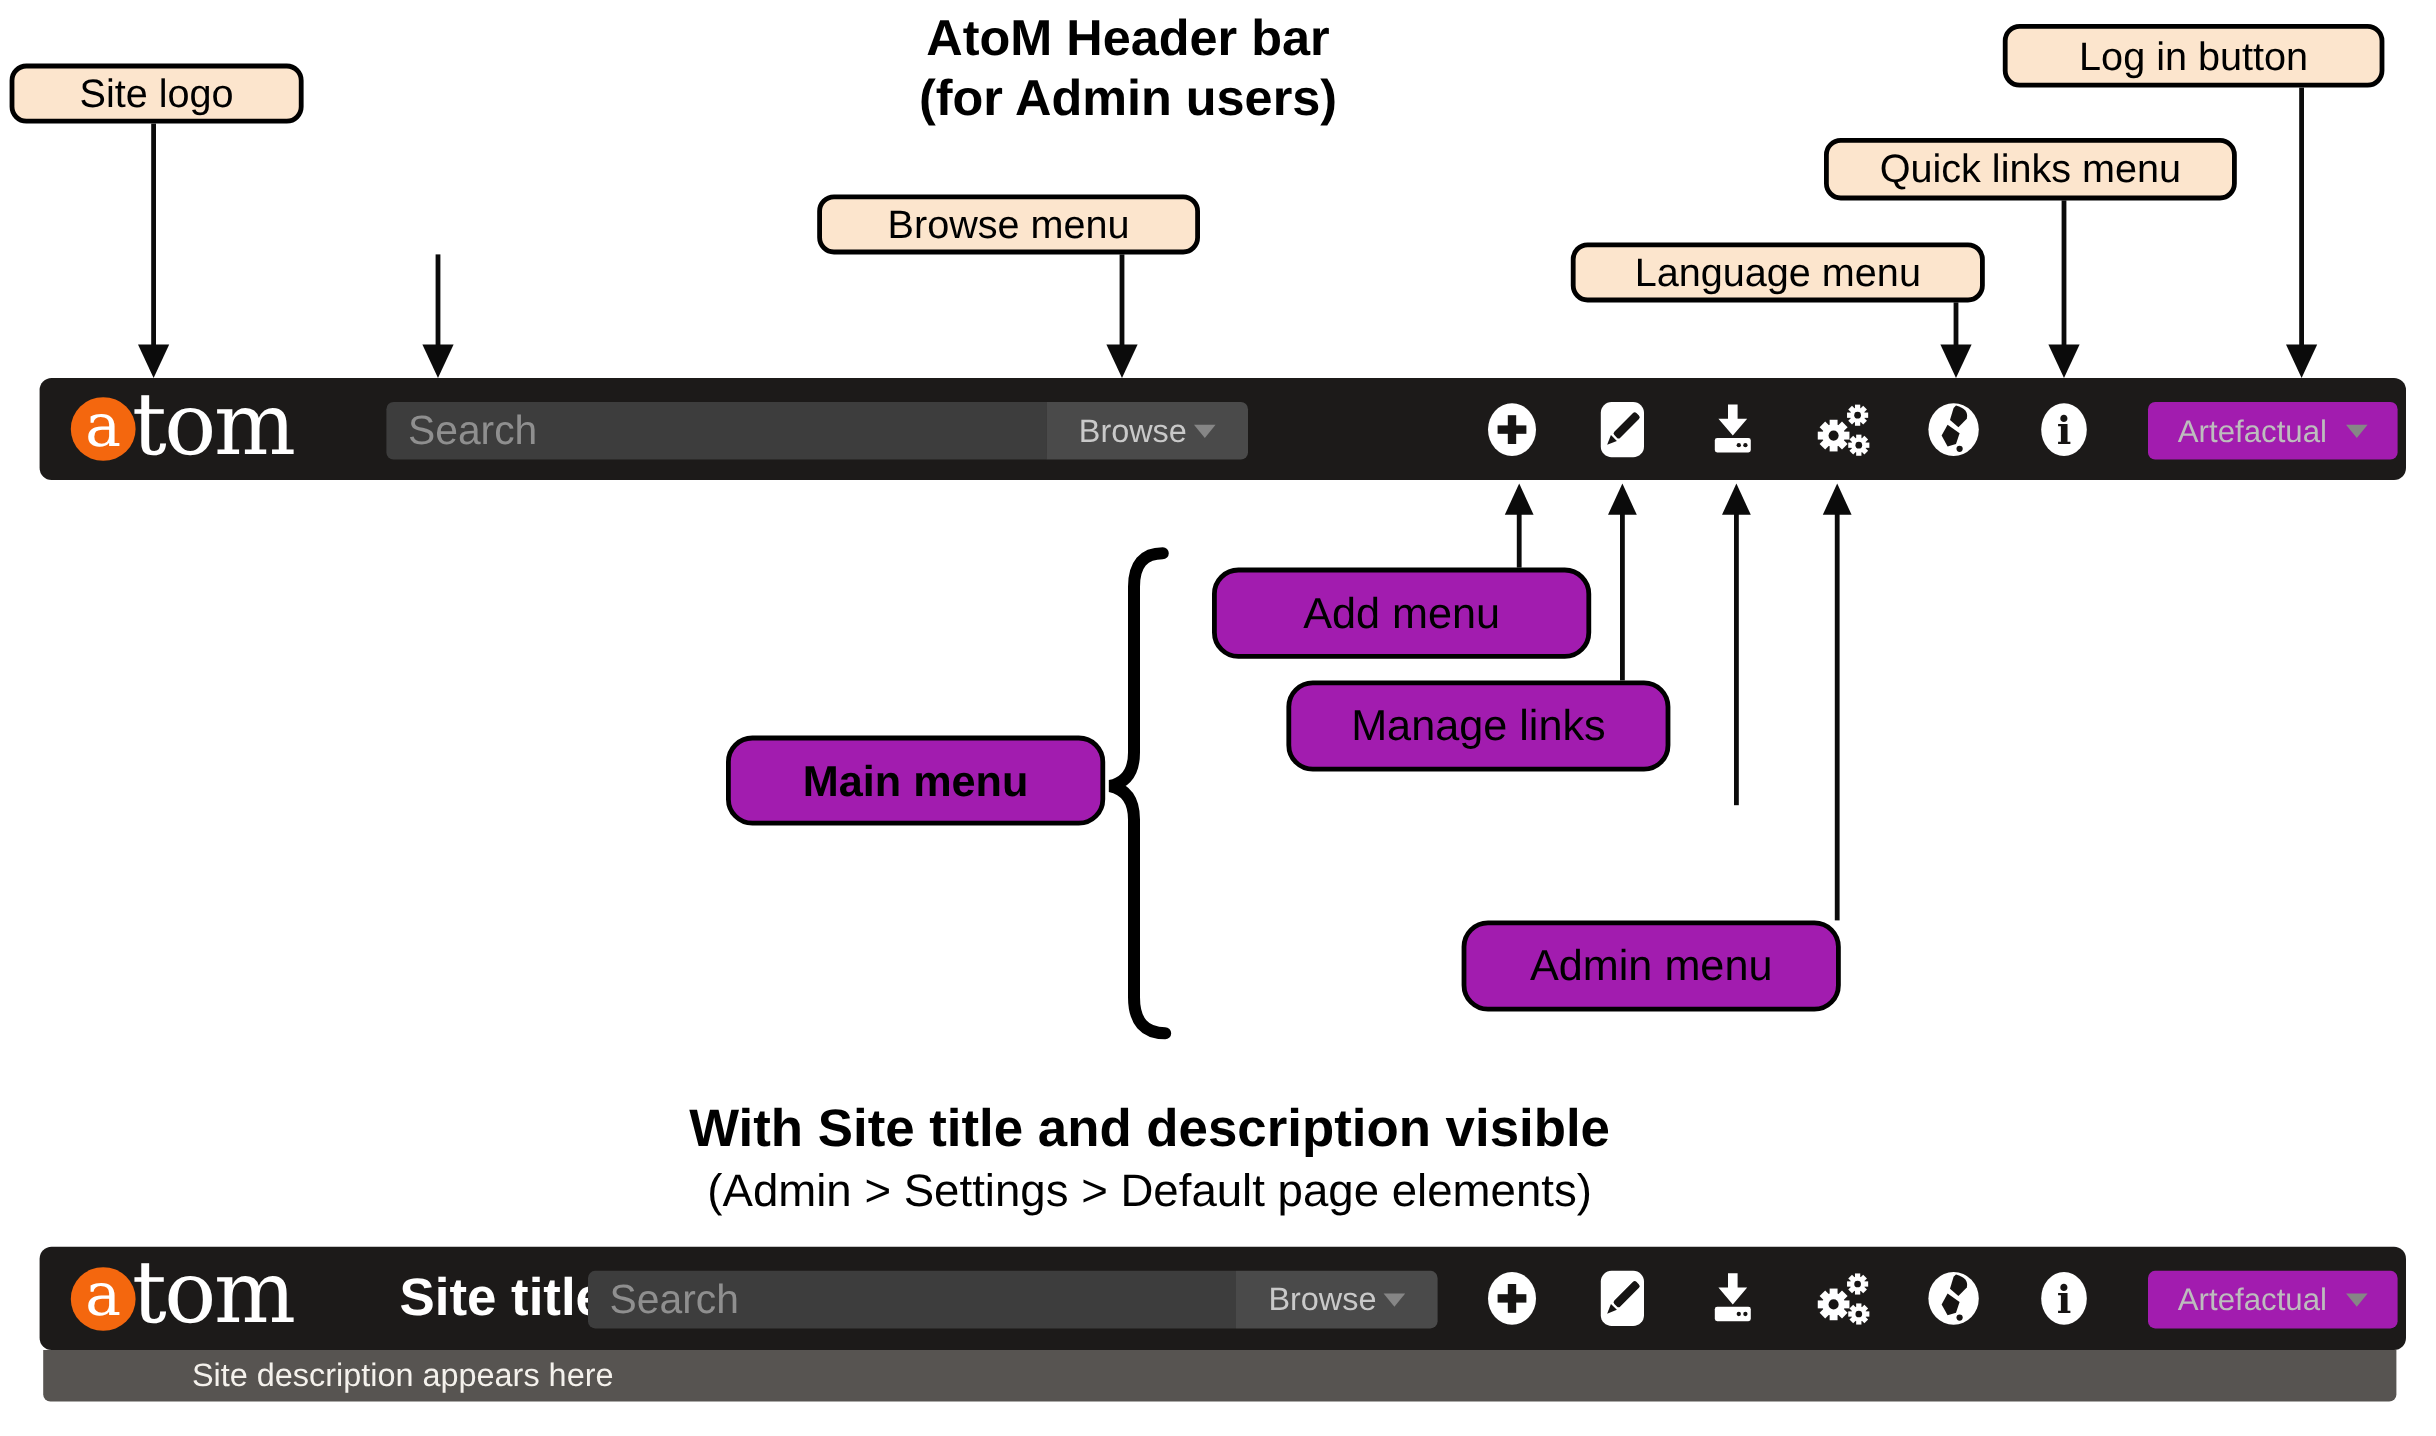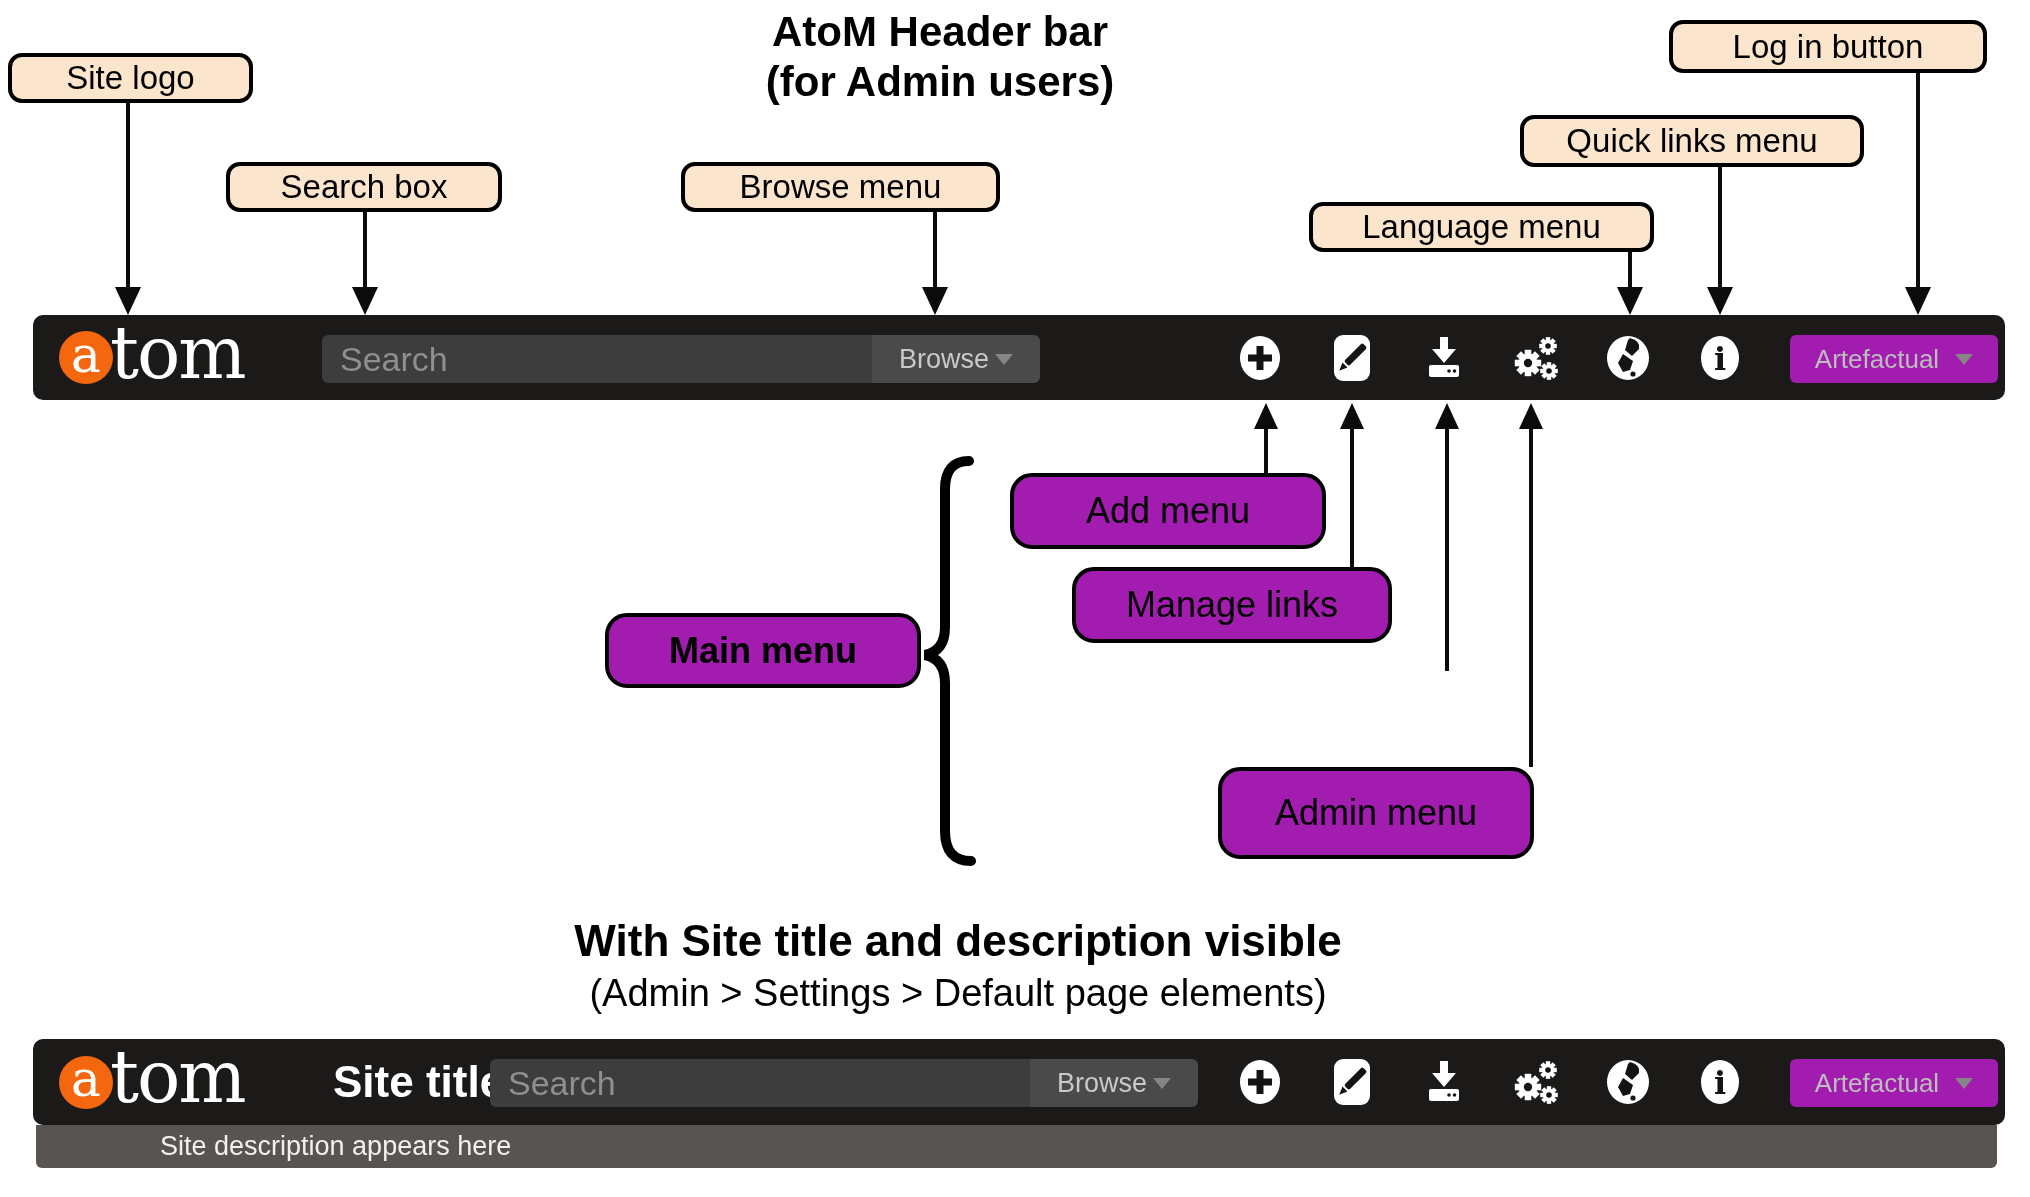--- a/index.html
+++ b/index.html
@@ -23,21 +23,21 @@
   #co-search-box  { left:226px;  top:162px; width:276px; height:50px; }
   #co-browse-menu { left:681px;  top:162px; width:319px; height:50px; }
   #co-language    { left:1309px; top:202px; width:345px; height:50px; }
   #co-quicklinks  { left:1520px; top:115px; width:344px; height:52px; }
   #co-login       { left:1669px; top:20px;  width:318px; height:53px; }
 
   #co-main-menu   { left:605px;  top:613px; width:316px; height:75px; font-weight:bold; }
   #co-add-menu    { left:1010px; top:473px; width:316px; height:76px; }
   #co-manage-menu { left:1072px; top:567px; width:320px; height:76px; }
   #co-import-menu { left:1148px; top:671px; width:316px; height:76px; }
-  #co-admin-menu  { left:1218px; top:767px; width:316px; height:92px; }
+  #co-admin-menu  { left:1218px; top:767px; width:316px; height:76px; }
 
   
   .vline { position:absolute; width:4px; background:#0b0b0b; }
   .head-down { position:absolute; width:0; height:0;
                border-left:13px solid transparent; border-right:13px solid transparent;
                border-top:28px solid #0b0b0b; }
   .head-up   { position:absolute; width:0; height:0;
                border-left:12px solid transparent; border-right:12px solid transparent;
                border-bottom:26px solid #0b0b0b; }
 
@@ -86,21 +86,20 @@
 </style>
 </head>
 <body>
 
 <div class="stage">
 
   <div class="big-title" id="title1a">AtoM Header bar</div>
   <div class="big-title" id="title1b">(for Admin users)</div>
 
   <div class="callout peach" id="co-site-logo">Site logo</div>
-  <div class="callout peach" id="co-search-box">Search box</div>
   <div class="callout peach" id="co-browse-menu">Browse menu</div>
   <div class="callout peach" id="co-language">Language menu</div>
   <div class="callout peach" id="co-quicklinks">Quick links menu</div>
   <div class="callout peach" id="co-login">Log in button</div>
 
   <div class="vline" style="left:126px;top:103px;height:186px;"></div>
   <div class="head-down" style="left:115px;top:287px;"></div>
   <div class="vline" style="left:363px;top:212px;height:77px;"></div>
   <div class="head-down" style="left:352px;top:287px;"></div>
   <div class="vline" style="left:933px;top:212px;height:77px;"></div>

